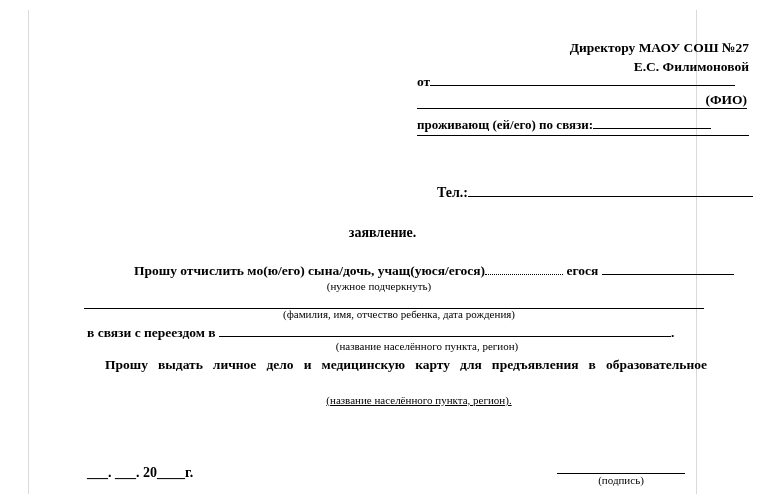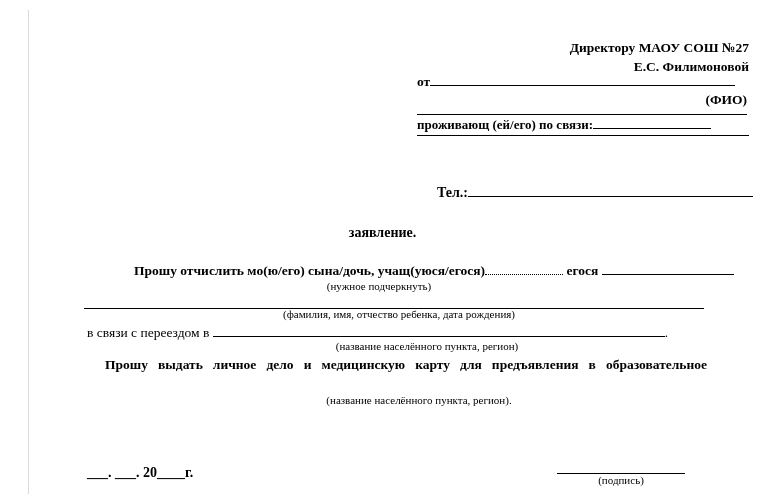--- a/index.html
+++ b/index.html
@@ -17,21 +17,21 @@
   .page {
     position: relative;
     width: 763px;
     height: 504px;
     background: #ffffff;
   }
   .sheet {
     position: absolute;
     left: 28px;
     top: 10px;
-    width: 736px;
+    width: 669px;
     height: 484px;
     border-left: 1px solid #d9d9d9;
     border-right: 1px solid #d9d9d9;
     box-sizing: border-box;
   }
 
   
   .addressee {
     position: absolute;
     left: 430px;
@@ -60,21 +60,21 @@
   }
   .fio-line {
     position: absolute;
     left: 388px;
     top: 82px;
     width: 330px;
     font-size: 13.5px;
     text-align: right;
     font-weight: bold;
     border-bottom: 1px solid #000;
-    padding-bottom: 6px;
+    padding-bottom: 0;
   }
   .addr-row {
     position: absolute;
     left: 388px;
     top: 106px;
     width: 332px;
     font-size: 13px;
   }
   .addr-row .lbl { font-weight: bold; }
   .addr-rule2 {
@@ -144,21 +144,21 @@
     left: 180px;
     top: 298px;
     width: 380px;
   }
   .p2 {
     position: absolute;
     left: 58px;
     top: 314px;
     width: 620px;
     font-size: 13.5px;
-    font-weight: normal;
+    font-weight: bold;
     white-space: nowrap;
   }
   .cap-np1 {
     left: 208px;
     top: 330px;
     width: 380px;
   }
   .p3 {
     position: absolute;
     left: 58px;
@@ -168,20 +168,21 @@
     font-weight: bold;
     text-align: justify;
     line-height: 21px;
   }
   .p3 .first { display: block; text-align: justify; text-align-last: justify; margin-left: 18px; }
   .p3 .second { display: block; white-space: nowrap; }
   .cap-np2 {
     left: 200px;
     top: 384px;
     width: 380px;
+    text-decoration: underline;
   }
 
   
   .date-line {
     position: absolute;
     left: 58px;
     top: 455px;
     font-size: 14px;
     font-weight: bold;
   }

